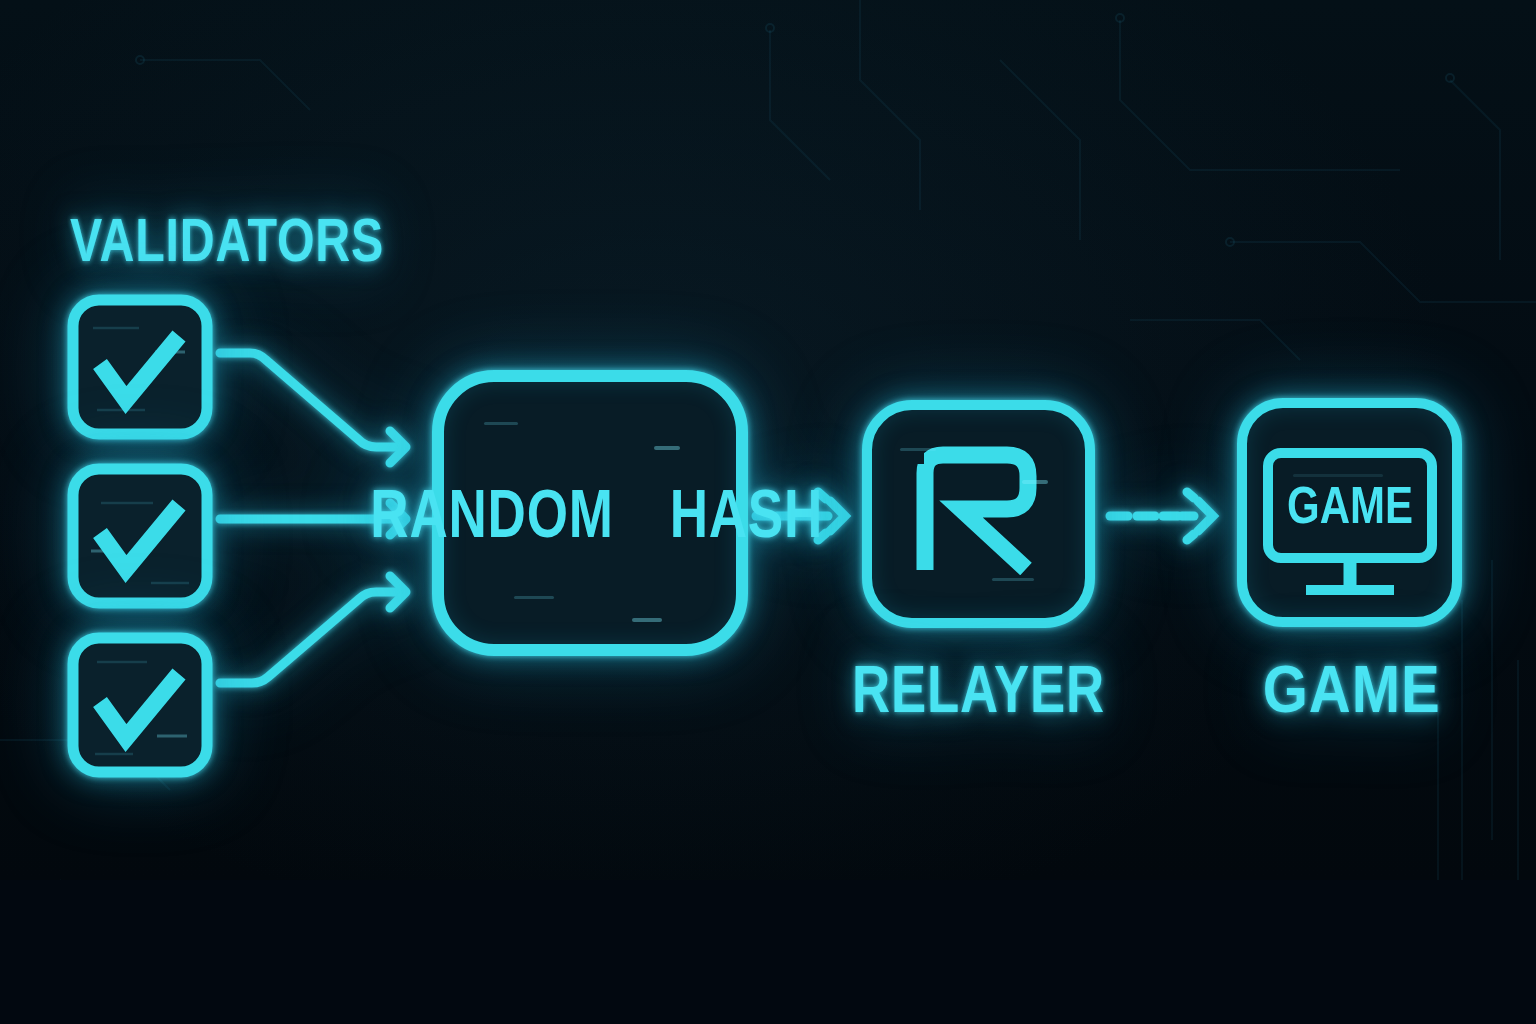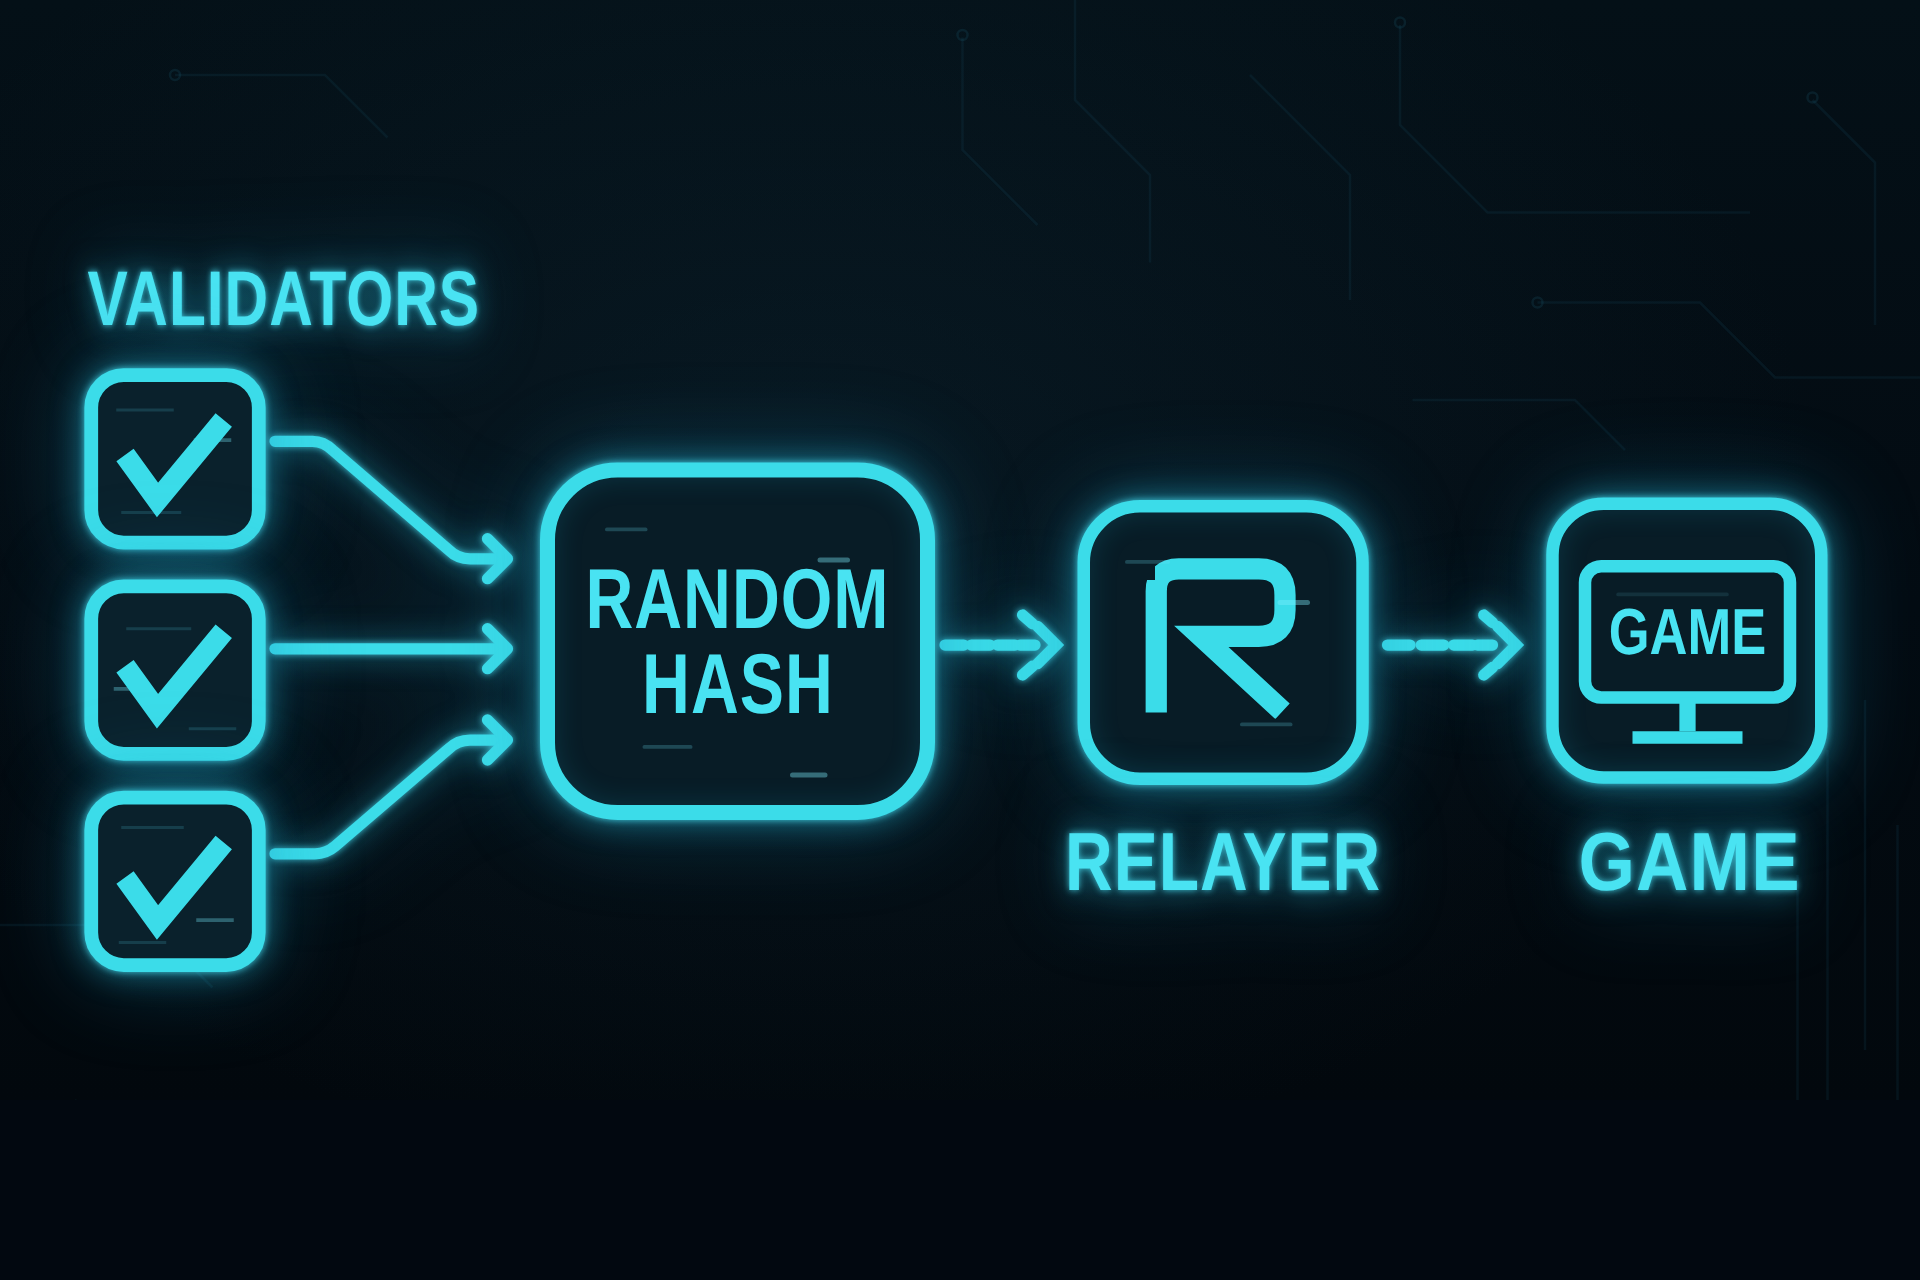--- a/index.html
+++ b/index.html
@@ -34,21 +34,21 @@
     position:absolute;box-sizing:border-box;z-index:2;
     border:10px solid var(--accent);
     background:
       repeating-linear-gradient(178deg, rgba(70,215,240,.05) 0 1.5px, transparent 1.5px 12px),
       repeating-linear-gradient(92deg, rgba(40,150,180,.05) 0 2px, transparent 2px 26px),
       linear-gradient(180deg,#0a222e,#07obsolete 100%);
     background-color:#081c26;
     box-shadow:inset 0 0 22px rgba(30,170,205,.18);
   }
   .node.rh{left:432px;top:370px;width:316px;height:286px;border-width:12px;border-radius:62px;
-    display:flex;flex-direction:column;align-items:center;justify-content:center;}
+    display:flex;flex-direction:row;align-items:center;justify-content:center;}
   .rh-line{
     display:block;font-size:68px;line-height:68px;font-weight:bold;letter-spacing:1px;
     color:var(--accent-bright);transform:scaleX(.78);transform-origin:center;white-space:nowrap;}
   .node.relayer{left:862px;top:400px;width:233px;height:228px;border-radius:50px;}
   .rlogo{position:absolute;left:41px;top:33px;}
   .rlogo path{fill:none;stroke:var(--accent);stroke-width:17;stroke-linejoin:miter;}
   .node.game{left:1237px;top:398px;width:225px;height:229px;border-radius:46px;}
   .monitor{position:absolute;left:50%;top:36px;transform:translateX(-50%);}
   .mon-stroke{fill:none;stroke:var(--accent);}
   .mon-text{fill:var(--accent-bright);font-family:"Liberation Sans",sans-serif;font-weight:bold;font-size:52px;}

